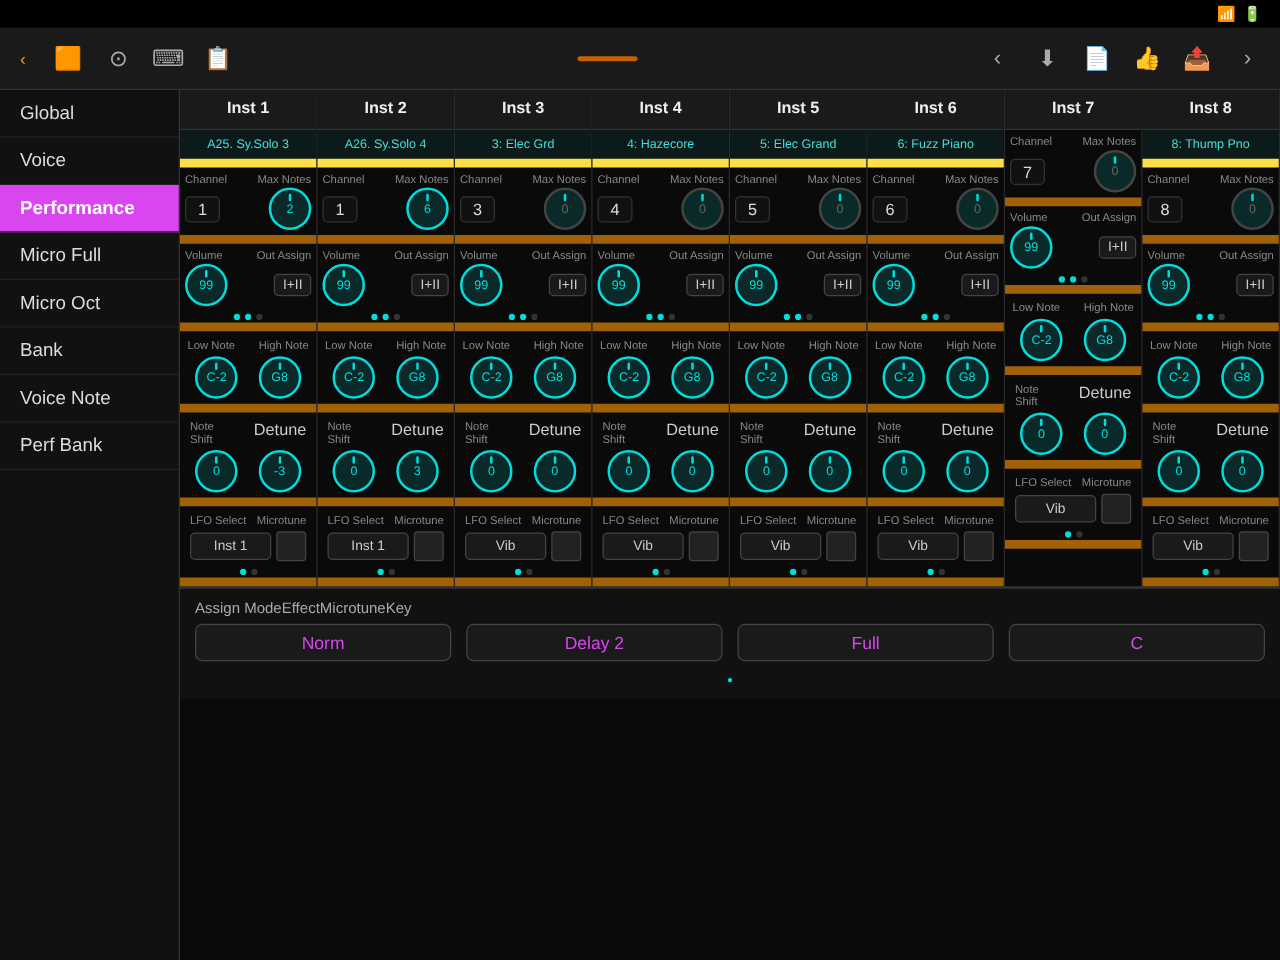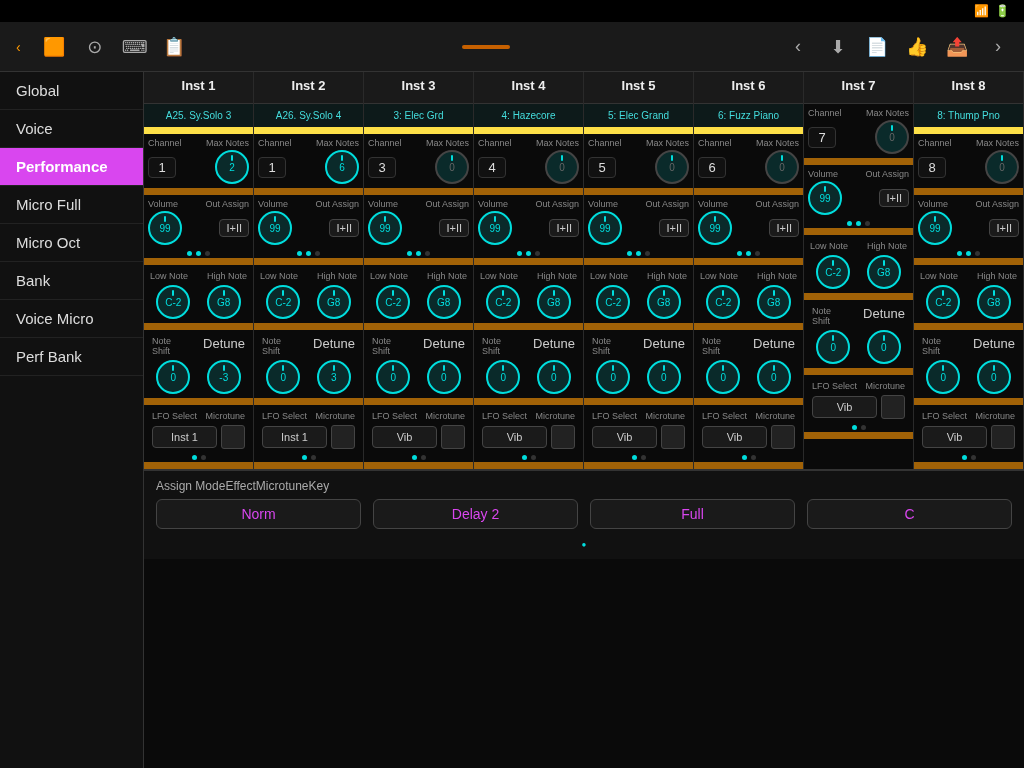--- a/index.html
+++ b/index.html
@@ -346,21 +346,21 @@
 
 <div class="main-layout">
 
   <div class="sidebar">
     <div class="sidebar-item">Global</div>
     <div class="sidebar-item">Voice</div>
     <div class="sidebar-item active">Performance</div>
     <div class="sidebar-item">Micro Full</div>
     <div class="sidebar-item">Micro Oct</div>
     <div class="sidebar-item">Bank</div>
-    <div class="sidebar-item">Voice Micro</div>
+    <div class="sidebar-item">Voice Note</div>
     <div class="sidebar-item">Perf Bank</div>
   </div>
 
   <div class="content-area">
     <div class="instruments-grid" id="instruments-grid">
 
     <div class="inst-column">
     <div class="inst-header">Inst 1</div>
     <div class="inst-preset" style="font-size:10px">A25. Sy.Solo 3</div>
 

